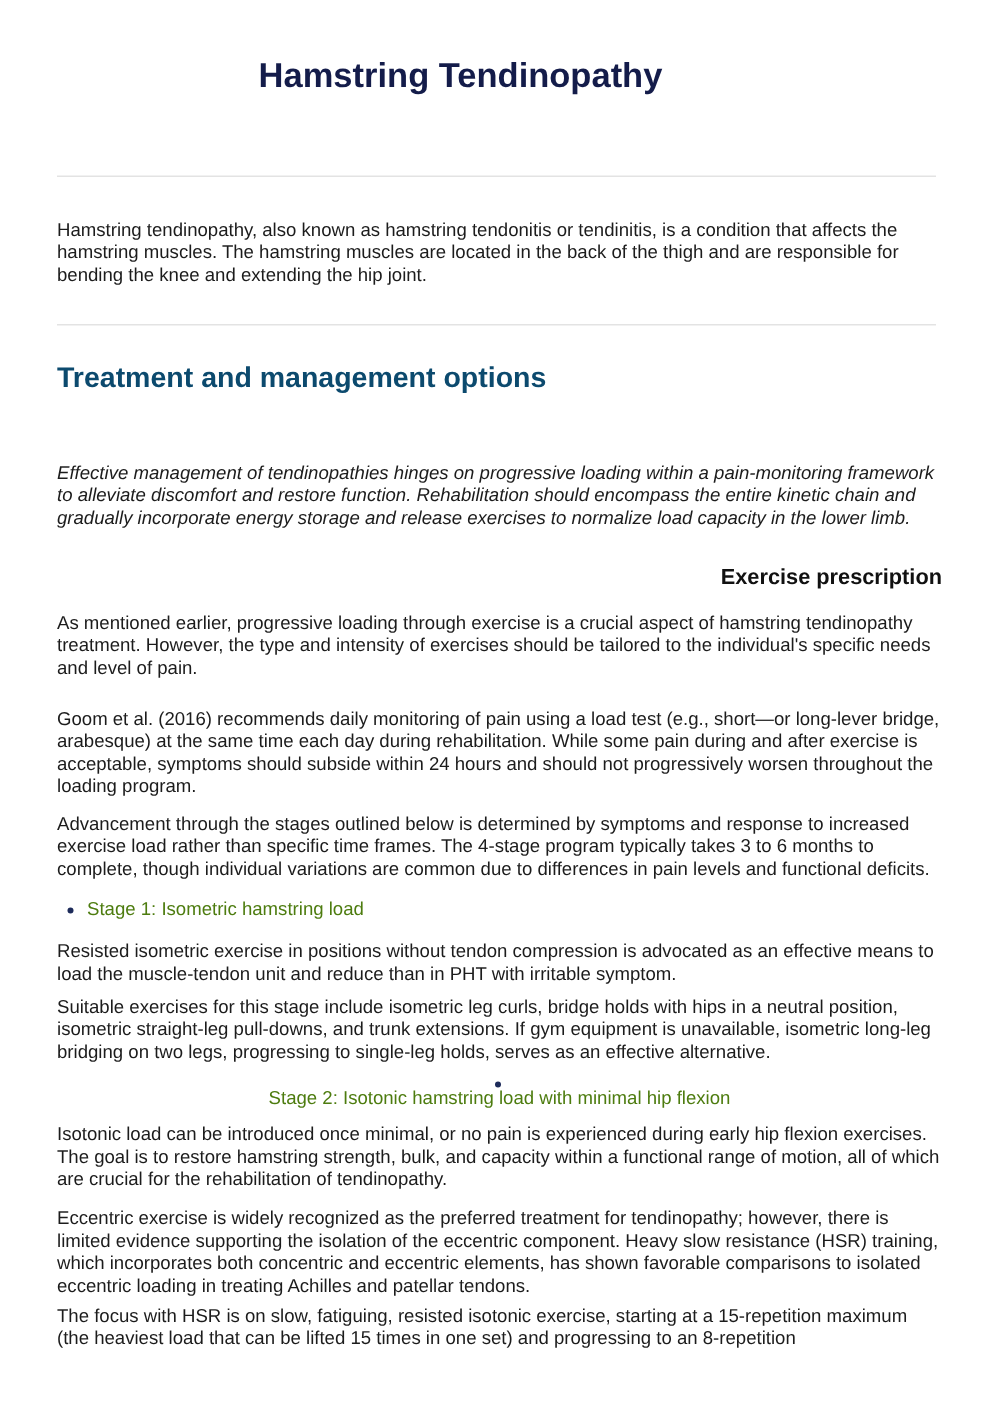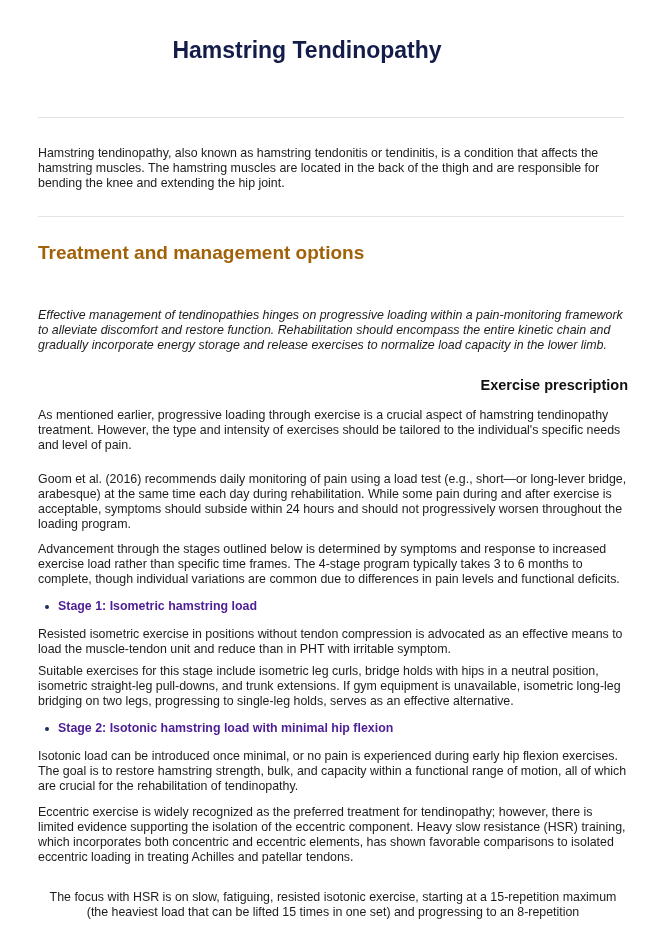--- a/index.html
+++ b/index.html
@@ -13,24 +13,24 @@
       position: absolute; left: 0; top: 36px; width: 614px;
       text-align: center; color: #141c4a;
       font-weight: bold; font-size: 23px; line-height: 29px;
     }
     .divider {
       position: absolute; left: 38px; width: 586px; height: 1px; background: #e3e3e3;
     }
     p {
       margin: 0; font-size: 12.4px; line-height: 15px; color: #1c1c1c;
     }
-    .h1 { font-size: 19px; font-weight: bold; margin: 0; line-height: 22px; color: #a16207; }
+    .h1 { font-size: 19px; font-weight: bold; margin: 0; line-height: 22px; color: #0c4a6e; }
     .h2 { font-size: 14.5px; font-weight: bold; margin: 0; line-height: 18px; color: #111; }
     .bullet-item {
-      display: flex; align-items: center; font-size: 12.4px; font-weight: bold; line-height: 15px; color: #4c1d95;
+      display: flex; align-items: center; font-size: 12.4px; font-weight: normal; line-height: 15px; color: #4d7c0f;
     }
     .bullet-dot {
       display: inline-block; width: 4px; height: 4px; border-radius: 50%;
       background: #1d2b5a; margin-left: 7px; margin-right: 9px;
     }
     .abs { position: absolute; left: 38px; width: 590px; }
   </style>
 </head>
 <body>
 
@@ -61,24 +61,24 @@
 
   <div class="abs bullet-item" style="top:599px;">
     <span class="bullet-dot"></span>
     <span>Stage 1: Isometric hamstring load</span>
   </div>
 
   <p class="abs" style="top:627px;">Resisted isometric exercise in positions without tendon compression is advocated as an effective means to load the muscle-tendon unit and reduce than in PHT with irritable symptom.</p>
 
   <p class="abs" style="top:664px;">Suitable exercises for this stage include isometric leg curls, bridge holds with hips in a neutral position, isometric straight-leg pull-downs, and trunk extensions. If gym equipment is unavailable, isometric long-leg bridging on two legs, progressing to single-leg holds, serves as an effective alternative.</p>
 
-  <div class="abs bullet-item" style="top:721px;">
+  <div class="abs bullet-item" style="top:721px;flex-direction:column;">
     <span class="bullet-dot"></span>
     <span>Stage 2:  Isotonic hamstring load with minimal hip flexion</span>
   </div>
 
   <p class="abs" style="top:749px;">Isotonic load can be introduced once minimal, or no pain is experienced during early hip flexion exercises. The goal is to restore hamstring strength, bulk, and capacity within a functional range of motion, all of which are crucial for the rehabilitation of tendinopathy.</p>
 
   <p class="abs" style="top:805px;">Eccentric exercise is widely recognized as the preferred treatment for tendinopathy; however, there is limited evidence supporting the isolation of the eccentric component. Heavy slow resistance (HSR) training, which incorporates both concentric and eccentric elements, has shown favorable comparisons to isolated eccentric loading in treating Achilles and patellar tendons.</p>
 
-  <p class="abs" style="top:890px;text-align:center;">The focus with HSR is on slow, fatiguing, resisted isotonic exercise, starting at a 15-repetition maximum (the heaviest load that can be lifted 15 times in one set) and progressing to an 8-repetition</p>
+  <p class="abs" style="top:870px;">The focus with HSR is on slow, fatiguing, resisted isotonic exercise, starting at a 15-repetition maximum (the heaviest load that can be lifted 15 times in one set) and progressing to an 8-repetition</p>
 
 </div>
 
 </body></html>

